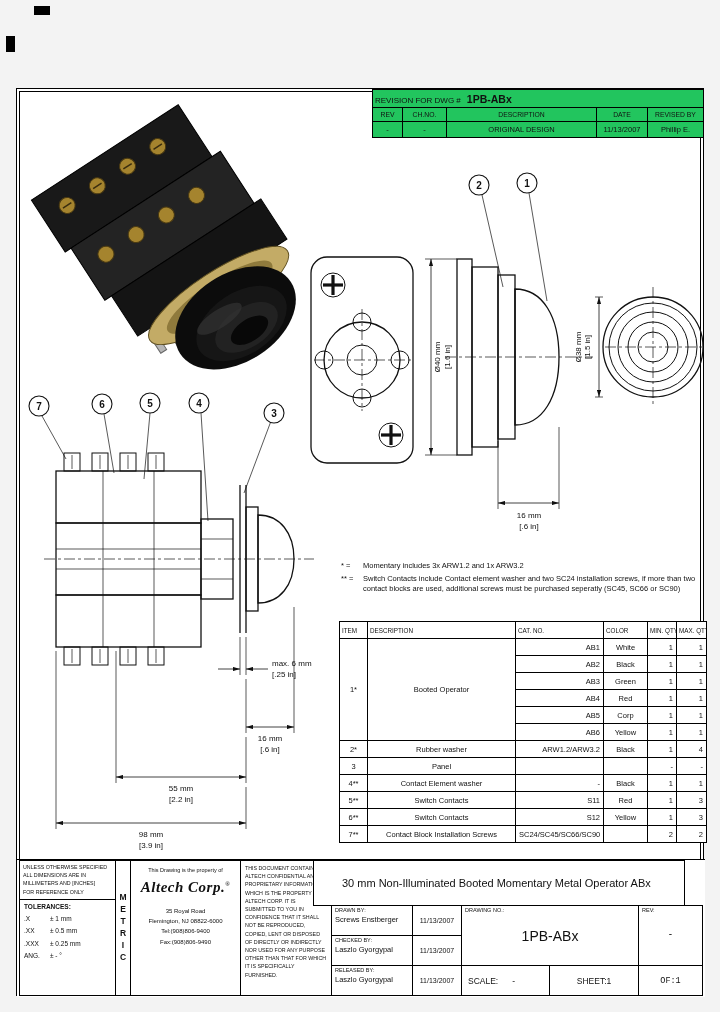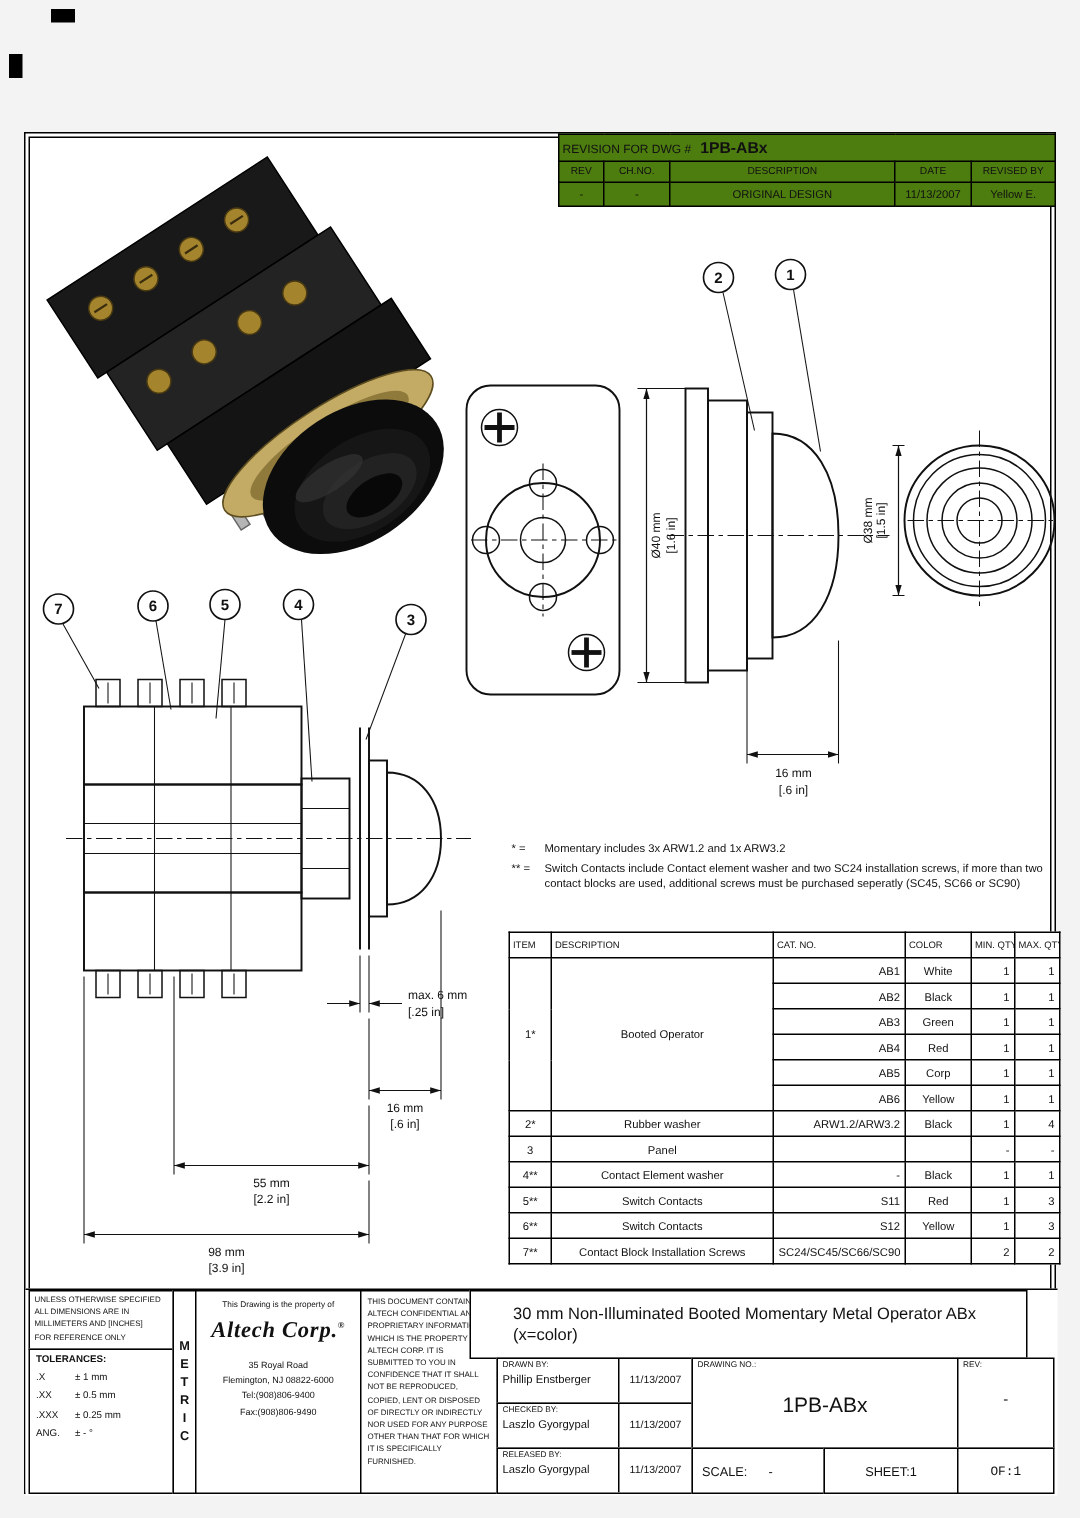--- a/index.html
+++ b/index.html
@@ -4,21 +4,21 @@
 <style>
   html,body{margin:0;padding:0;background:#e9e9e9;}
   .page{position:relative;width:720px;height:1012px;background:#f3f3f3;font-family:"Liberation Sans",sans-serif;color:#111;overflow:hidden;}
   .sheet{position:absolute;left:16px;top:88px;width:688px;height:908px;background:#fff;border:1.5px solid #000;box-sizing:border-box;}
   .sheet-inner{position:absolute;inset:2px;border:1px solid #000;pointer-events:none;}
   .mark{position:absolute;background:#000;}
   .mark1{left:6px;top:36px;width:9px;height:16px;}
   .mark2{left:34px;top:6px;width:16px;height:9px;}
 
   
-  .rev{position:absolute;left:355px;top:0px;border-collapse:collapse;table-layout:fixed;width:331px;background:#4d7c0f;}
+  .rev{position:absolute;left:355px;top:0px;border-collapse:collapse;table-layout:fixed;width:331px;background:#22c55e;}
   .rev td{border:1px solid #000;text-align:center;font-size:6.8px;height:13px;padding:0 2px;overflow:hidden;white-space:nowrap;}
   .rev td.rt{text-align:left;height:17px;font-size:8px;}
   .rt2{font-size:10.5px;font-weight:bold;margin-left:6px;}
   .rev tr.rd td{height:15px;font-size:7.5px;}
 
   
   .parts{position:absolute;left:322px;top:532px;border-collapse:collapse;table-layout:fixed;width:367px;background:#fff;}
   .parts td,.parts th{border:1px solid #000;font-size:7.5px;height:16px;padding:0 3px;overflow:hidden;white-space:nowrap;font-weight:normal;}
   .parts th{font-size:6.3px;text-align:left;padding:0 2px;}
   .c{text-align:center}.l{text-align:center}.r{text-align:right}
@@ -101,21 +101,21 @@
         <td>CH.NO.</td>
         <td>DESCRIPTION</td>
         <td>DATE</td>
         <td>REVISED BY</td>
       </tr>
       <tr class="rd">
         <td>-</td>
         <td>-</td>
         <td>ORIGINAL DESIGN</td>
         <td>11/13/2007</td>
-        <td>Yellow E.</td>
+        <td>Phillip E.</td>
       </tr>
     </tbody>
       </table>
 
     <svg class="v" style="left:12px;top:4px" width="280" height="330" viewBox="0 0 280 330">
       <g transform="translate(14,6) rotate(-33 140 160)">
         <rect x="45" y="28" width="175" height="62" fill="#191919" stroke="#000"></rect>
         <rect x="52" y="90" width="178" height="62" fill="#232323" stroke="#000"></rect>
         <rect x="60" y="152" width="178" height="48" fill="#141414" stroke="#000"></rect>
         <g>
@@ -482,26 +482,25 @@
         <div class="addr">
           <div>35 Royal Road</div>
           <div>Flemington, NJ 08822-6000</div>
           <div>Tel:(908)806-9400</div>
           <div>Fax:(908)806-9490</div>
         </div>
       </div>
       <div class="cell conf">THIS DOCUMENT CONTAINS ALTECH CONFIDENTIAL AND PROPRIETARY INFORMATION WHICH IS THE PROPERTY OF ALTECH CORP. IT IS SUBMITTED TO YOU IN CONFIDENCE THAT IT SHALL NOT BE REPRODUCED, COPIED, LENT OR DISPOSED OF DIRECTLY OR INDIRECTLY NOR USED FOR ANY PURPOSE OTHER THAN THAT FOR WHICH IT IS SPECIFICALLY FURNISHED.</div>
       <div class="cell titlecell">
         <div>30 mm Non-Illuminated Booted Momentary Metal Operator ABx</div>
-        <div>(x=color)</div>
       </div>
       <div class="cell bycell by1">
         <div class="byleft">
             <div class="lbl">DRAWN BY:</div>
-            <div class="name">Phillip Enstberger</div>
+            <div class="name">Screws Enstberger</div>
           </div>
         <div class="bydate">11/13/2007</div>
       </div>
       <div class="cell bycell by2">
         <div class="byleft">
             <div class="lbl">CHECKED BY:</div>
             <div class="name">Laszlo Gyorgypal</div>
           </div>
         <div class="bydate">11/13/2007</div>
       </div>

